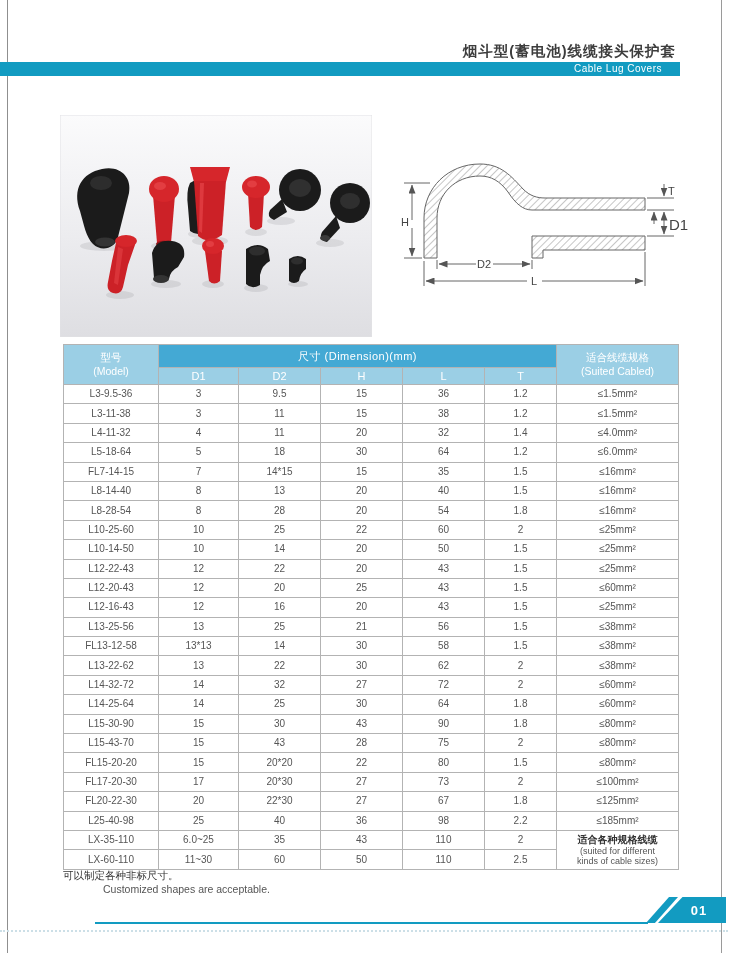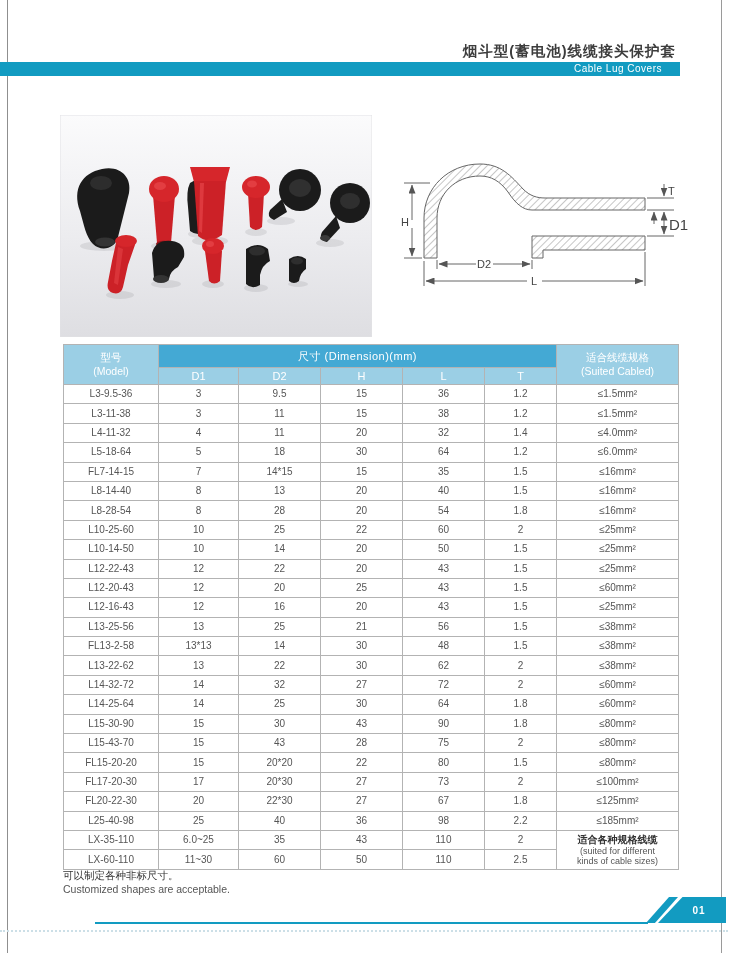--- a/index.html
+++ b/index.html
@@ -27,36 +27,36 @@
   .th-dark{background:var(--header-dark,#44a9d4);font-size:11px;height:22px;letter-spacing:.5px;}
   .th-light{background:var(--header-light,#9bcfe5);}
   .th-span{line-height:1.25;font-size:10.5px;}
   .sub-h th{background:var(--header-light,#9bcfe5);height:16px;font-size:11px;}
   .spec-table tbody td{height:18.4px;font-size:10px;color:#555;line-height:1;}
   .merged-cn{font-size:10px;color:#333;font-weight:bold;line-height:1.2;}
   .merged-en{font-size:9px;color:#555;line-height:1.15;}
 
   .notes{position:absolute;left:63px;top:869px;font-size:10.5px;line-height:1.3;}
   .notes .cn{color:#333;}
-  .notes .en{color:#555;}
+  .notes .en{color:#555;margin-left:40px;}
 
   .footer-web{position:absolute;top:900px;right:94px;font-size:15px;color:#9b9b9b;
               letter-spacing:.5px;}
   .footer-line{position:absolute;top:922px;left:95px;width:553px;height:2px;
                background:var(--accent,#129bc1);}
   .flag{position:absolute;left:640px;top:897px;width:86px;height:26px;}
   .flag-sliver{position:absolute;left:6px;top:0;width:32px;height:26px;
                background:var(--accent,#129bc1);
                clip-path:polygon(72% 0,100% 0,28% 100%,0 100%);}
   .flag-main{position:absolute;left:18px;top:0;width:68px;height:26px;
              background:var(--accent,#129bc1);
              clip-path:polygon(36% 0,100% 0,100% 100%,0 100%);
              display:flex;align-items:center;justify-content:center;
              padding-left:14px;box-sizing:border-box;}
-  .flag-main span{color:#fff;font-size:10px;font-weight:bold;letter-spacing:1px;}
+  .flag-main span{color:#fff;font-size:13px;font-weight:bold;letter-spacing:1px;}
   .dotline{position:absolute;top:930px;left:0;width:728px;border-top:2px dotted #ccdfe7;}
 </style>
 </head>
 <body>
 
 <div class="page">
 
   <div class="vline left"></div>
   <div class="vline right"></div>
 
@@ -331,25 +331,25 @@
         <tr>
           <td>L13-25-56</td>
           <td>13</td>
           <td>25</td>
           <td>21</td>
           <td>56</td>
           <td>1.5</td>
           <td>≤38mm²</td>
         </tr>
         <tr>
-          <td>FL13-2-58</td>
+          <td>FL13-12-58</td>
           <td>13*13</td>
           <td>14</td>
           <td>30</td>
-          <td>48</td>
+          <td>58</td>
           <td>1.5</td>
           <td>≤38mm²</td>
         </tr>
         <tr>
           <td>L13-22-62</td>
           <td>13</td>
           <td>22</td>
           <td>30</td>
           <td>62</td>
           <td>2</td>

